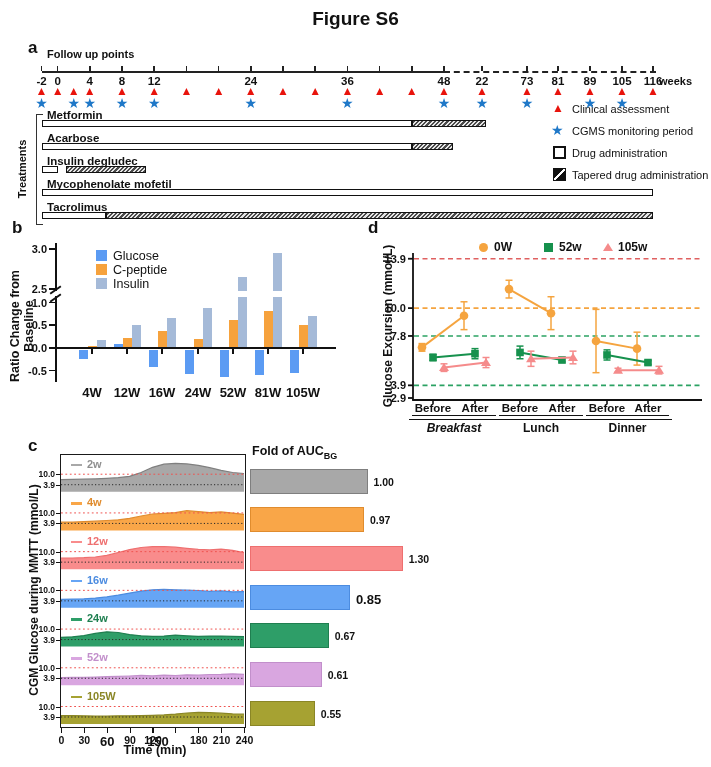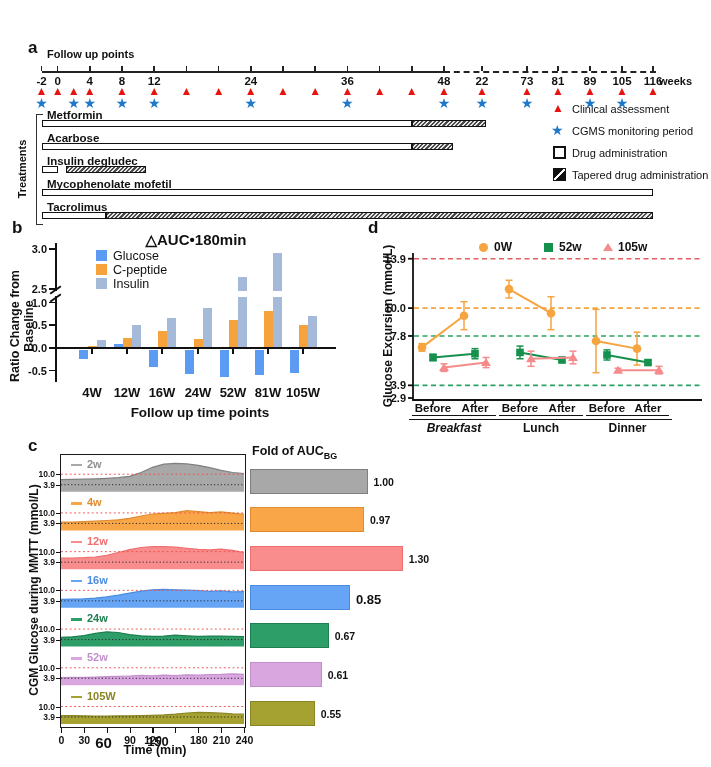--- a/index.html
+++ b/index.html
@@ -9,20 +9,21 @@
   .b{font-weight:bold;}
   .rot{transform:rotate(-90deg);text-align:center;}
   .ctr{text-align:center;}
   sub{font-size:9px;}
 </style>
 </head>
 <body>
 
 <div id="fig">
 
+  <div class="abs ctr" style="left:0;top:8px;width:711px;font-size:19px;font-weight:600;">Figure S6</div>
 
   <div class="abs b" style="left:28px;top:38px;font-size:17px;">a</div>
   <div class="abs b" style="left:47px;top:48px;font-size:11px;">Follow up points</div>
   <div class="abs b" style="left:659px;top:75px;font-size:11px;">weeks</div>
 
   <div class="abs" style="left:36px;top:114px;height:110px;border-left:1.5px solid #333;"></div>
   <div class="abs" style="left:36px;top:114px;width:7px;border-top:1.5px solid #333;"></div>
   <div class="abs" style="left:36px;top:224px;width:7px;border-top:1.5px solid #333;"></div>
   <div class="abs b rot" style="left:-33px;top:163px;width:110px;font-size:11px;">Treatments</div>
 
@@ -116,23 +117,21 @@
       <div class="abs" style="left: 41.5px; top: 143px; width: 370.3px; height: 7px; border: 1.3px solid rgb(17, 17, 17); box-sizing: border-box; background: rgb(255, 255, 255);"></div>
       <div class="abs" style="left: 411.8px; top: 143px; width: 41.7px; height: 7px; border: 1.3px solid rgb(17, 17, 17); box-sizing: border-box; background: repeating-linear-gradient(135deg, rgb(74, 74, 74) 0px, rgb(74, 74, 74) 1.5px, rgb(230, 230, 230) 1.5px, rgb(230, 230, 230) 3px);"></div>
       <div class="abs" style="left: 41.5px; top: 166px; width: 16.1px; height: 7px; border: 1.3px solid rgb(17, 17, 17); box-sizing: border-box; background: rgb(255, 255, 255);"></div>
       <div class="abs" style="left: 65.65px; top: 166px; width: 80.5px; height: 7px; border: 1.3px solid rgb(17, 17, 17); box-sizing: border-box; background: repeating-linear-gradient(135deg, rgb(74, 74, 74) 0px, rgb(74, 74, 74) 1.5px, rgb(230, 230, 230) 1.5px, rgb(230, 230, 230) 3px);"></div>
       <div class="abs" style="left: 41.5px; top: 189px; width: 611.5px; height: 7px; border: 1.3px solid rgb(17, 17, 17); box-sizing: border-box; background: rgb(255, 255, 255);"></div>
       <div class="abs" style="left: 41.5px; top: 212px; width: 64.4px; height: 7px; border: 1.3px solid rgb(17, 17, 17); box-sizing: border-box; background: rgb(255, 255, 255);"></div>
       <div class="abs" style="left: 105.9px; top: 212px; width: 547.1px; height: 7px; border: 1.3px solid rgb(17, 17, 17); box-sizing: border-box; background: repeating-linear-gradient(135deg, rgb(74, 74, 74) 0px, rgb(74, 74, 74) 1.5px, rgb(230, 230, 230) 1.5px, rgb(230, 230, 230) 3px);"></div>
     </div>
 
   <div class="abs b" style="left:12px;top:218px;font-size:17px;">b</div>
-  <div class="abs b ctr" style="left:76px;top:231px;width:240px;font-size:15px;">△AUC•180min</div>
   <div class="abs b rot" style="left:-58px;top:312px;width:160px;font-size:12.5px;">Ratio Change from Baseline</div>
-  <div class="abs b ctr" style="left:60px;top:405px;width:280px;font-size:13.5px;">Follow up time points</div>
   <div class="abs" id="lgB0" style="left: 96px; top: 250px; width: 11px; height: 11px; background: rgb(91, 155, 243);"></div>
   <div class="abs" style="left:113px;top:249px;font-size:12.5px;">Glucose</div>
   <div class="abs" id="lgB1" style="left: 96px; top: 264px; width: 11px; height: 11px; background: rgb(246, 162, 61);"></div>
   <div class="abs" style="left:113px;top:263px;font-size:12.5px;">C-peptide</div>
   <div class="abs" id="lgB2" style="left: 96px; top: 278px; width: 11px; height: 11px; background: rgb(165, 186, 216);"></div>
   <div class="abs" style="left:113px;top:277px;font-size:12.5px;">Insulin</div>
   <div id="pb">
       <div class="abs" style="left: 55.2px; top: 243px; width: 2px; height: 48px; background: rgb(17, 17, 17);"></div>
       <div class="abs" style="left: 55.2px; top: 296px; width: 2px; height: 86px; background: rgb(17, 17, 17);"></div>
       <div class="abs" style="left: 49px; top: 289px; width: 13px; border-top: 2px solid rgb(17, 17, 17); transform: rotate(-35deg);"></div>
@@ -312,21 +311,21 @@
       <div class="abs" style="left: 30px; top: 712px; width: 25px; text-align: right; font-weight: bold; font-size: 8.5px;">3.9</div>
       <div class="abs" style="left: 56px; top: 706.5px; width: 4px; height: 1px; background: rgb(17, 17, 17);"></div>
       <div class="abs" style="left: 56px; top: 717px; width: 4px; height: 1px; background: rgb(17, 17, 17);"></div>
       <div class="abs" style="left: 250px; top: 700.786px; width: 64.625px; height: 25px; background: rgb(166, 162, 50); border: 1.6px solid rgb(138, 134, 38); box-sizing: border-box;"></div>
       <div class="abs" style="left: 320.625px; top: 707.786px; font-weight: bold; font-size: 10.5px;">0.55</div>
       <div class="abs" style="left: 60.9px; top: 728px; width: 1.2px; height: 4.5px; background: rgb(17, 17, 17);"></div>
       <div class="abs" style="left: 49.5px; top: 734px; width: 24px; text-align: center; font-weight: bold; font-size: 10.5px;">0</div>
       <div class="abs" style="left: 83.775px; top: 728px; width: 1.2px; height: 4.5px; background: rgb(17, 17, 17);"></div>
       <div class="abs" style="left: 72.375px; top: 734px; width: 24px; text-align: center; font-weight: bold; font-size: 10.5px;">30</div>
       <div class="abs" style="left: 106.65px; top: 728px; width: 1.2px; height: 4.5px; background: rgb(17, 17, 17);"></div>
-      <div class="abs" style="left: 95.25px; top: 734px; width: 24px; font-weight: bold; font-size: 15px;">60</div>
+      <div class="abs" style="left: 95.25px; top: 734px; width: 24px; text-align: center; font-weight: bold; font-size: 13px;">60</div>
       <div class="abs" style="left: 129.525px; top: 728px; width: 1.2px; height: 4.5px; background: rgb(17, 17, 17);"></div>
       <div class="abs" style="left: 118.125px; top: 734px; width: 24px; text-align: center; font-weight: bold; font-size: 10.5px;">90</div>
       <div class="abs" style="left: 152.4px; top: 728px; width: 1.2px; height: 4.5px; background: rgb(17, 17, 17);"></div>
       <div class="abs" style="left: 141px; top: 734px; width: 24px; text-align: center; font-weight: bold; font-size: 10.5px;">120</div>
       <div class="abs" style="left: 175.275px; top: 728px; width: 1.2px; height: 4.5px; background: rgb(17, 17, 17);"></div>
       <div class="abs" style="left: 146px; top: 734px; width: 24px; text-align: center; font-weight: bold; font-size: 13px;">150</div>
       <div class="abs" style="left: 198.15px; top: 728px; width: 1.2px; height: 4.5px; background: rgb(17, 17, 17);"></div>
       <div class="abs" style="left: 186.75px; top: 734px; width: 24px; text-align: center; font-weight: bold; font-size: 10.5px;">180</div>
       <div class="abs" style="left: 221.025px; top: 728px; width: 1.2px; height: 4.5px; background: rgb(17, 17, 17);"></div>
       <div class="abs" style="left: 209.625px; top: 734px; width: 24px; text-align: center; font-weight: bold; font-size: 10.5px;">210</div>

